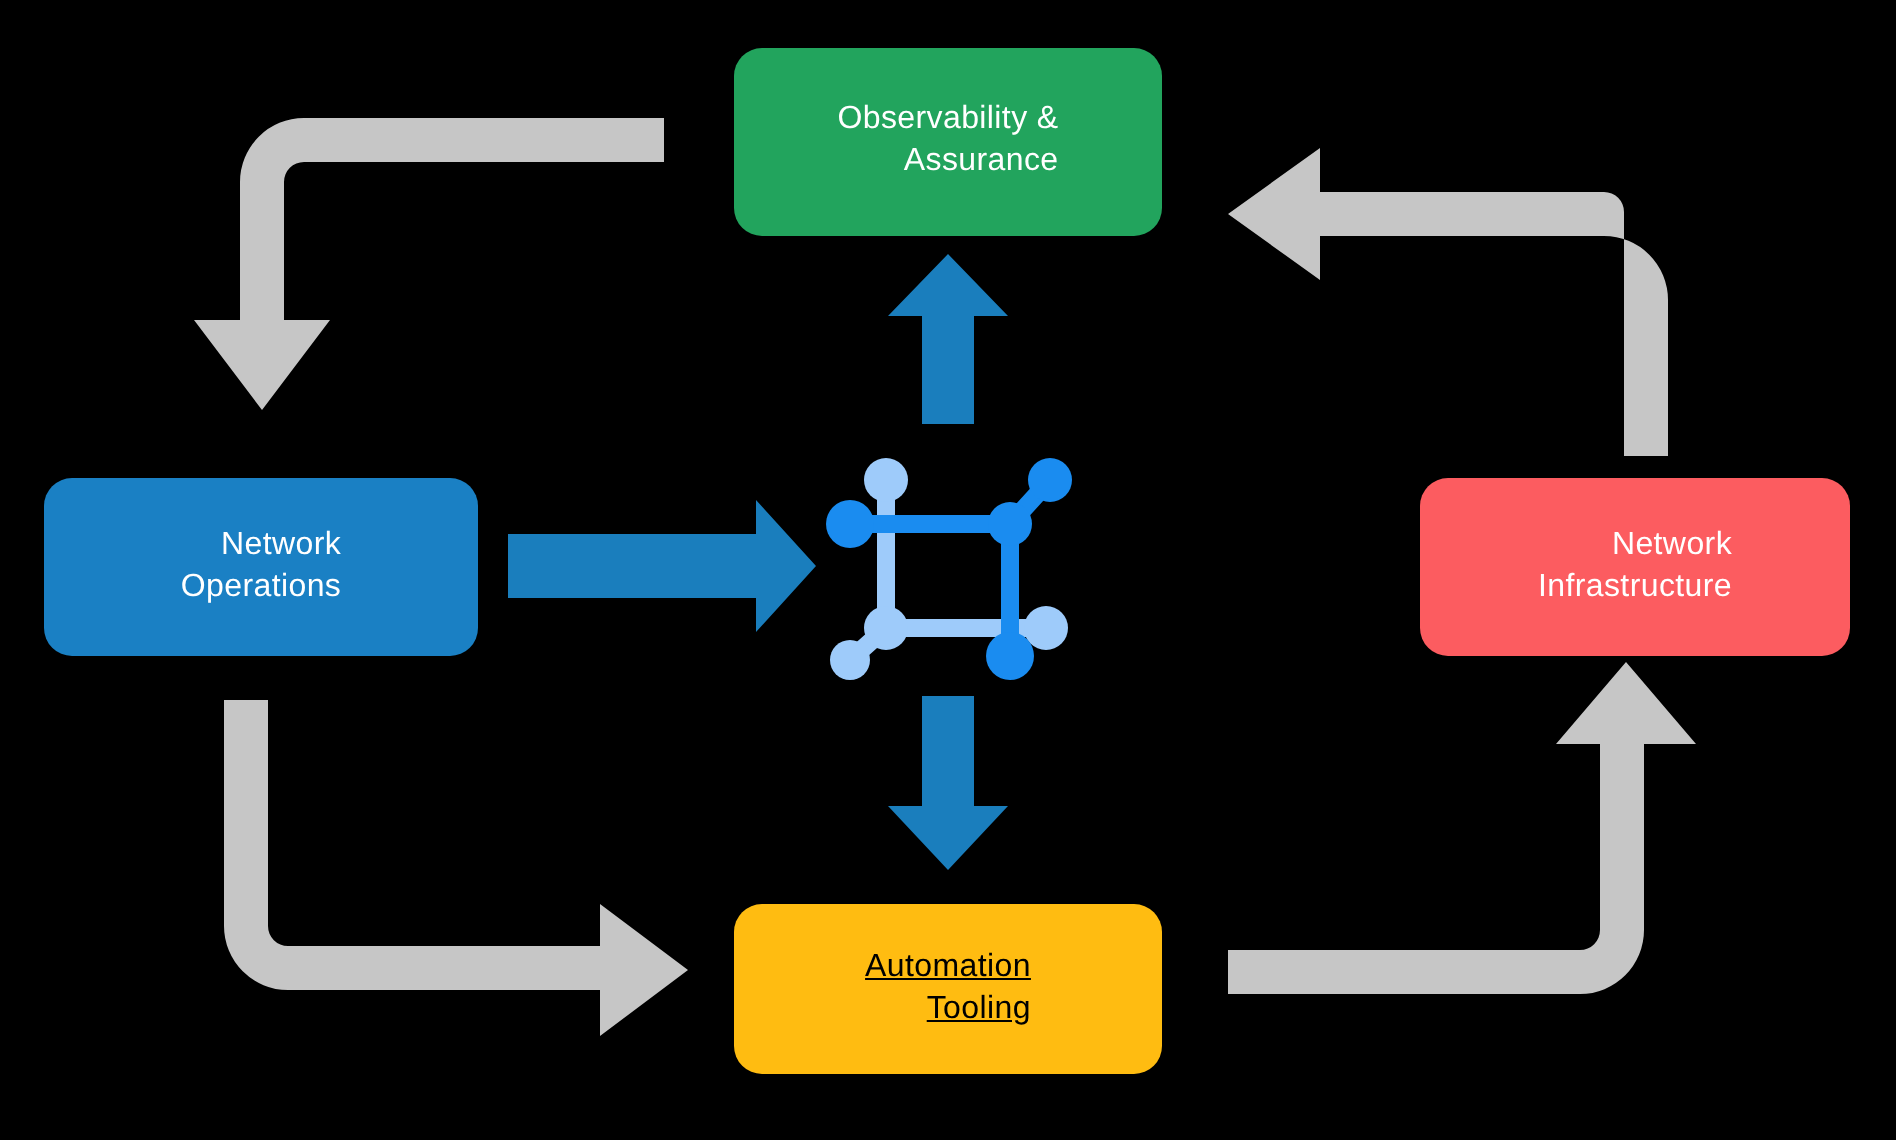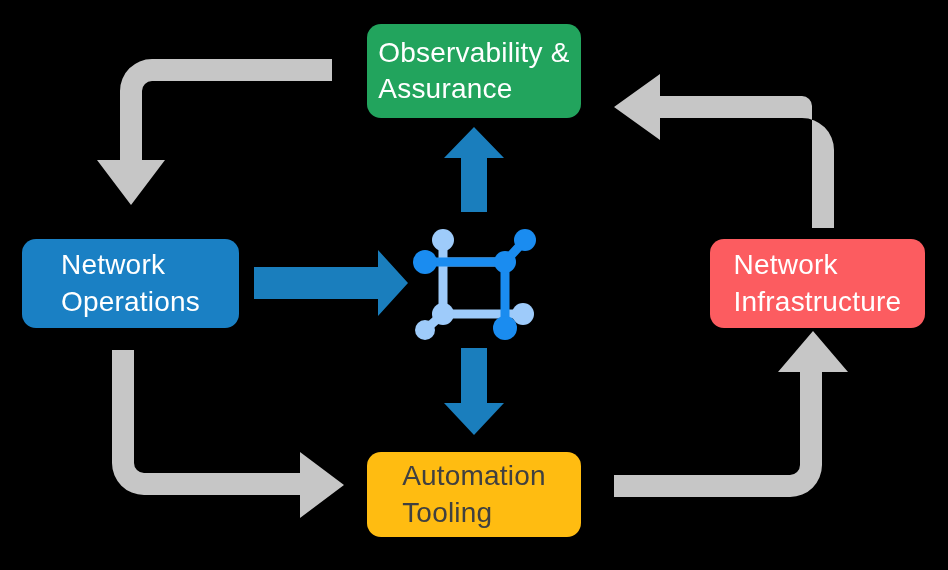--- a/index.html
+++ b/index.html
@@ -17,24 +17,24 @@
     position: relative;
     width: 948px;
     height: 570px;
     background: #000000;
   }
   .node-box {
     position: absolute;
     display: flex;
     align-items: center;
     justify-content: center;
-    text-align: left;
+    text-align: right;
     border-radius: 14px;
     color: #ffffff;
-    font-size: 28px;
+    font-size: 16px;
     line-height: 1.3;
     font-weight: 400;
     letter-spacing: 0.2px;
     box-sizing: border-box;
     padding: 6px 10px;
   }
   #box-observability {
     left: 367px; top: 24px; width: 214px; height: 94px;
   }
   #box-operations {
@@ -196,18 +196,18 @@
   <div class="node-box" id="box-operations" style="background: rgb(26, 128, 196); color: rgb(255, 255, 255);">
     <span class="box-label">Network
 Operations</span>
   </div>
 
   <div class="node-box" id="box-infrastructure" style="background: rgb(252, 92, 96); color: rgb(255, 255, 255);">
     <span class="box-label">Network
 Infrastructure</span>
   </div>
 
-  <div class="node-box" id="box-automation" style="background: rgb(255, 188, 17); color: #404040;">
+  <div class="node-box" id="box-automation" style="background: rgb(255, 188, 17); color: #000000; text-decoration: underline;">
     <span class="box-label">Automation
 Tooling</span>
   </div>
 
 </div>
 
 </body></html>

